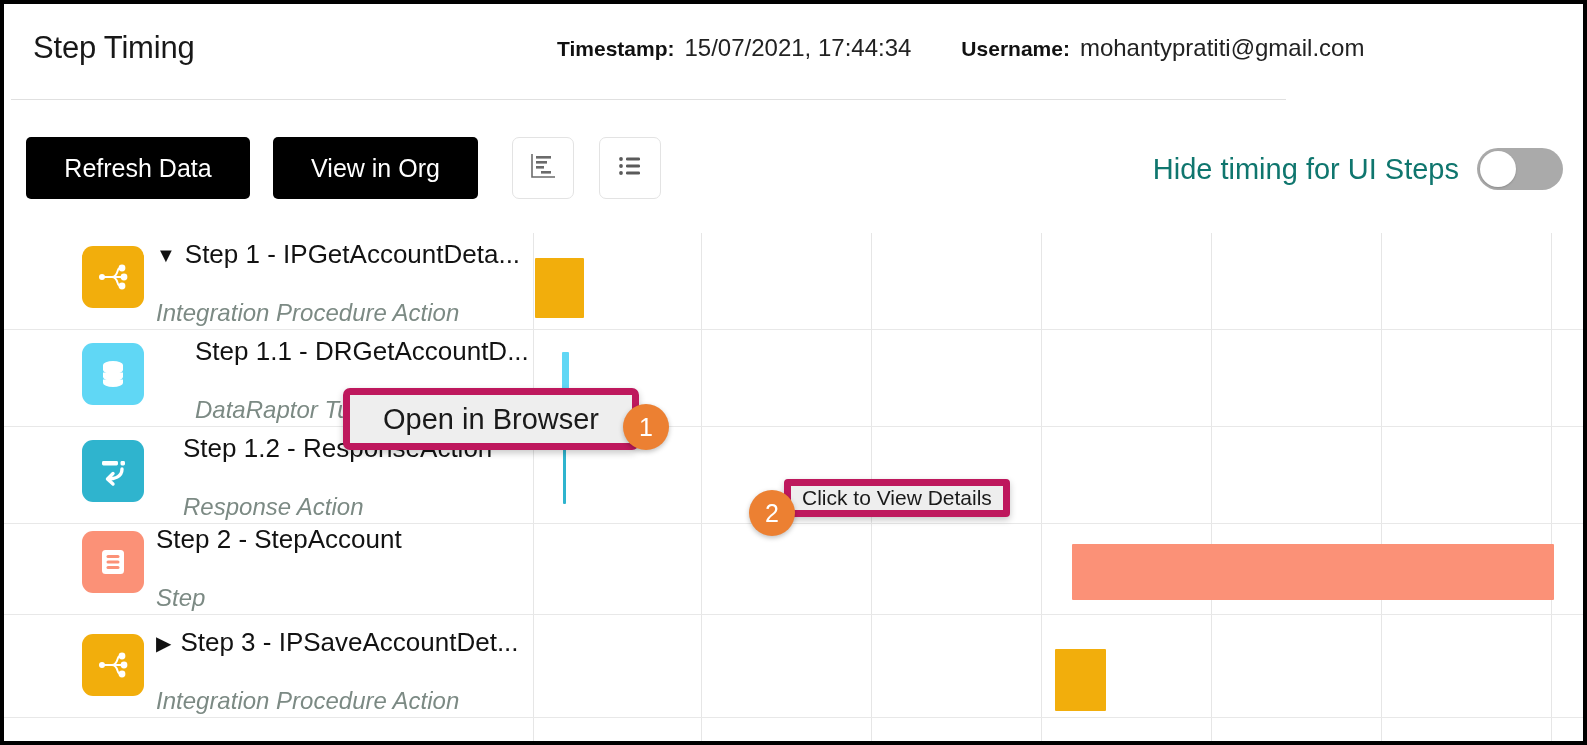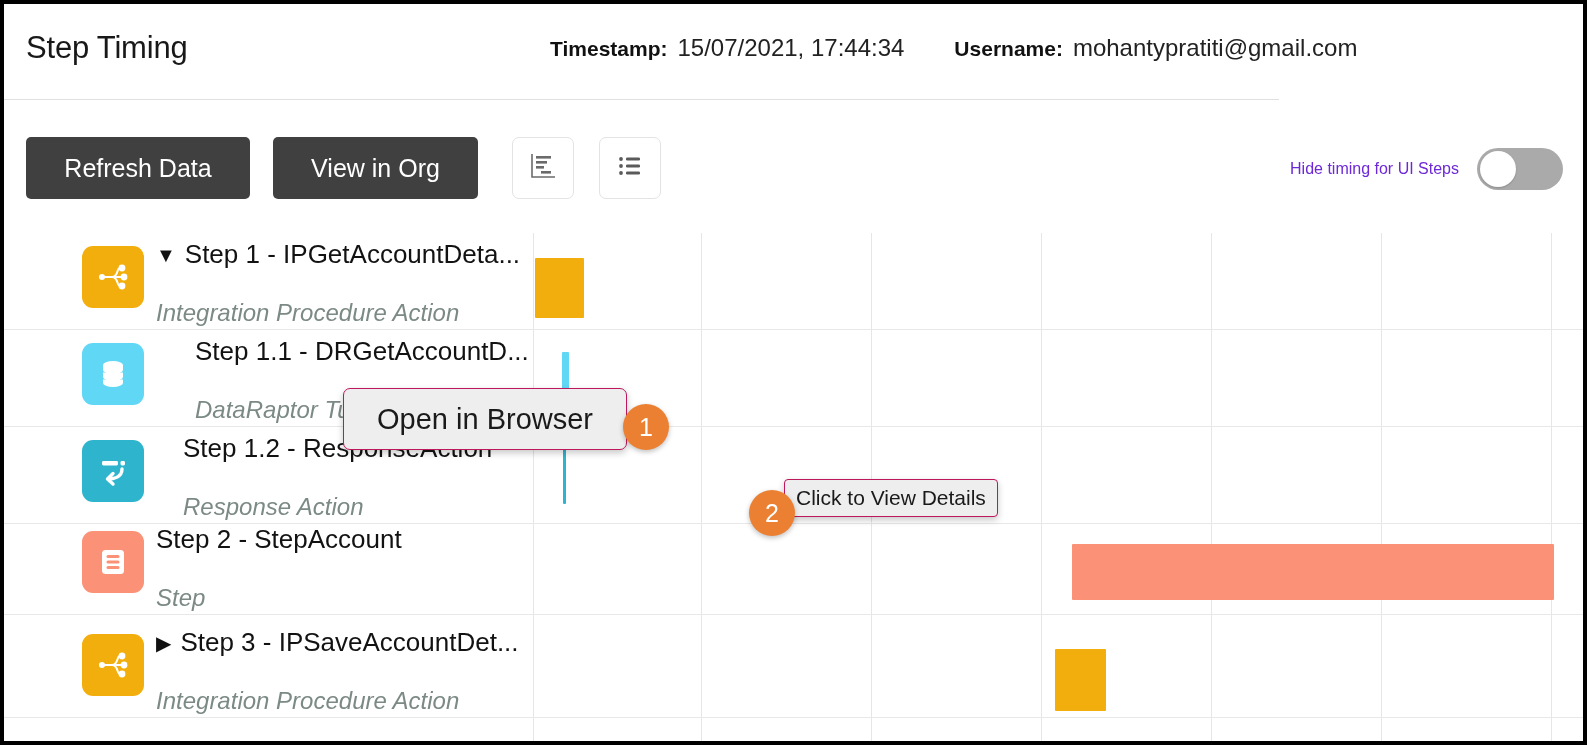--- a/index.html
+++ b/index.html
@@ -12,21 +12,21 @@
   .frame {
     position: absolute;
     left: 4px; top: 4px;
     width: 1579px; height: 737px;
     background: #ffffff;
     overflow: hidden;
   }
 
   
   .header {
-    position: absolute; left: 0; top: 0;
+    position: absolute; left: 7px; top: 0;
     width: 1275px; height: 96px;
     border-bottom: 1px solid #e0e0e0;
     background: #fff;
   }
   .page-title {
     position: absolute; left: 22px; top: 26px;
     font-size: 31px; color: #181818; letter-spacing: -0.2px;
   }
   .meta-row {
     position: absolute; left: 546px; top: 30px;
@@ -38,21 +38,21 @@
   .meta-gap { width: 30px; display: inline-block; }
 
   
   .toolbar {
     position: absolute; left: 0; top: 96px;
     width: 1579px; height: 125px;
   }
   .btn-primary {
     position: absolute; top: 37px;
     height: 62px;
-    background: #404040;
+    background: #000000;
     color: #fff;
     border: none; border-radius: 5px;
     font-size: 25px;
     font-family: "Liberation Sans", sans-serif;
     cursor: pointer;
     padding: 0 22px;
     display: flex; align-items: center; justify-content: center;
   }
   #btn-refresh { left: 22px; width: 224px; }
   #btn-vieworg { left: 269px; width: 205px; }
@@ -66,21 +66,21 @@
     cursor: pointer;
     display: flex; align-items: center; justify-content: center;
   }
   #btn-gantt { left: 508px; }
   #btn-list  { left: 595px; }
 
   .toggle-wrap {
     position: absolute; right: 20px; top: 48px;
     display: flex; align-items: center; gap: 18px;
   }
-  .toggle-label { font-size: 16px; color: #6d28d9; }
+  .toggle-label { font-size: 29px; color: #0f766e; }
   .toggle {
     width: 86px; height: 42px;
     background: #aaaaaa;
     border-radius: 21px;
     position: relative;
     cursor: pointer;
     flex: none;
   }
   .toggle .knob {
     position: absolute; left: 3px; top: 3px;
@@ -131,21 +131,21 @@
 
   .bar {
     position: absolute;
     border-radius: 1px;
   }
 
   
   .tooltip {
     position: absolute;
     background: #eeeeee;
-    border: 1px solid #be185d;
+    border: 7px solid #be185d;
     border-radius: 4px;
     box-shadow: 0 3px 7px rgba(0,0,0,.22);
     display: flex; align-items: center;
     color: #1a1a1a;
     white-space: nowrap;
   }
   #tip1 {
     left: 339px; top: 384px;
     height: 62px; padding: 0 33px;
     font-size: 29px;

